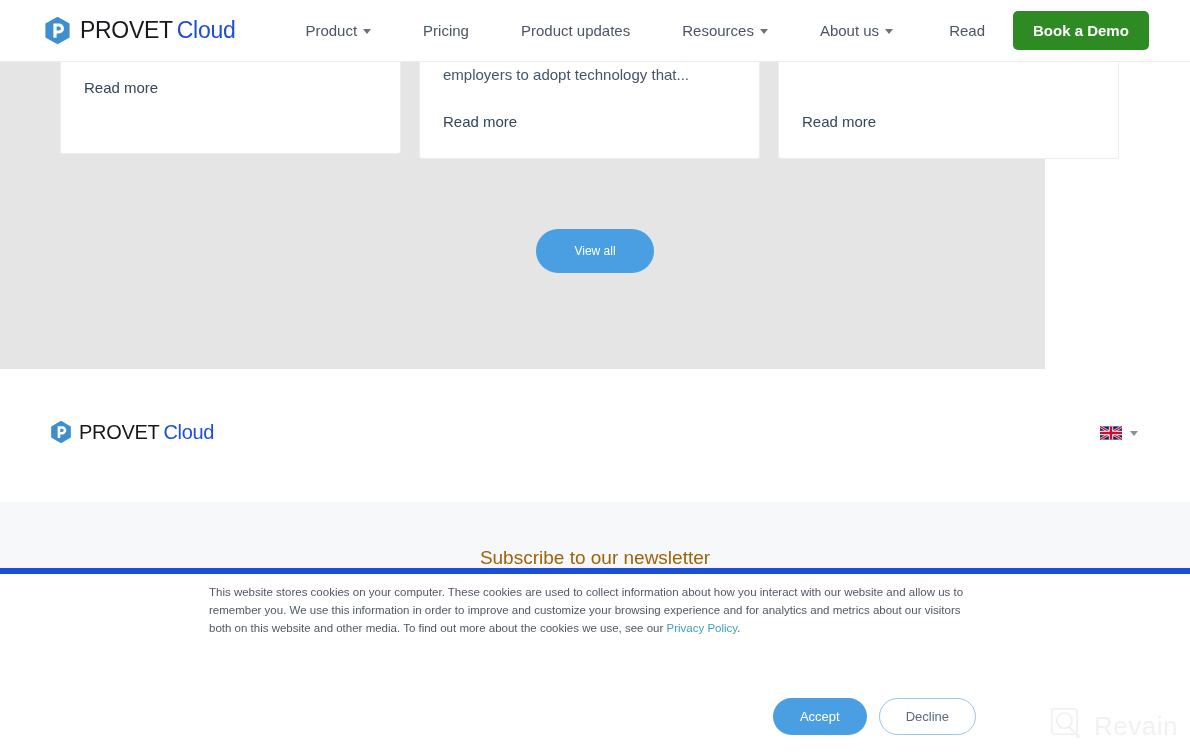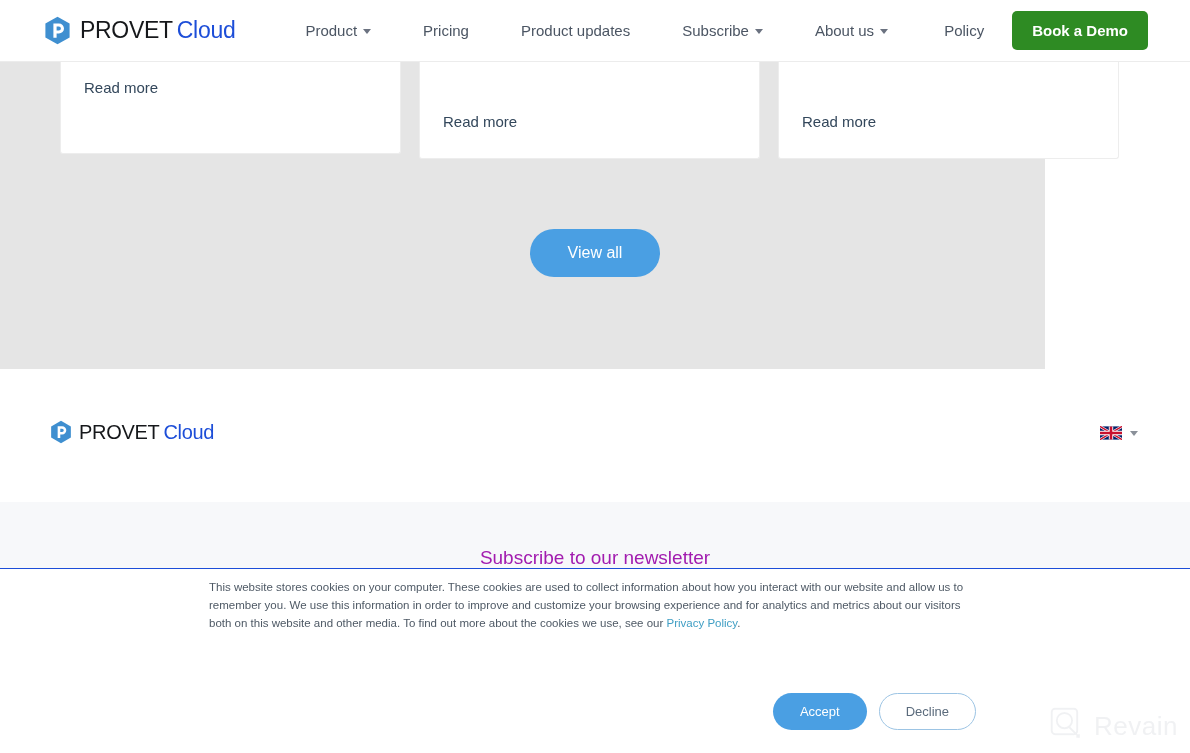--- a/index.html
+++ b/index.html
@@ -68,21 +68,21 @@
     position:absolute; left:23px;
     font-size:15px; color:#33475b; cursor:pointer;
   }
   .card-1 .card-readmore { top:21px; }
   .card-2 .card-readmore, .card-3 .card-readmore { top:55px; }
 
   .viewall-wrap { position:absolute; top:171px; left:0; width:1190px; text-align:center; }
   .viewall-btn {
     display:inline-block;
     background:#4a9fe3; color:#ffffff;
-    font-size:16px;
+    font-size:12px;
     padding:15px 38px; border-radius:30px;
     cursor:pointer; border:none;
     font-family:"Liberation Sans", sans-serif;
   }
 
   
   .footer-top {
     position:absolute; top:373px; left:0; width:1190px; height:129px;
     background:#ffffff;
   }
@@ -100,28 +100,28 @@
     border-right:4px solid transparent; border-top:5px solid #8a9099;
   }
 
   
   .newsletter {
     position:absolute; top:502px; left:0; width:1190px; height:251px;
     background:#f7f8fa;
   }
   .newsletter-title {
     position:absolute; top:45px; left:0; width:1190px;
-    text-align:center; font-size:19px; color:#a21caf;
+    text-align:center; font-size:19px; color:#a16207;
   }
 
   
   .cookie-banner {
     position:absolute; top:568px; left:0; width:1190px; height:185px;
     background:#ffffff;
-    border-top:1px solid #1d4ed8;
+    border-top:6px solid #1d4ed8;
     z-index:60;
   }
   .cookie-body { position:absolute; left:209px; top:10px; width:765px; }
   .cookie-p {
     font-size:11.5px; color:#4e5965; line-height:1.55;
     margin-bottom:13px;
   }
   .cookie-link { color:#3f9ec4; text-decoration:none; cursor:pointer; }
   .cookie-actions {
     position:absolute; right:214px; top:124px;
@@ -173,42 +173,43 @@
         <span>Product</span>
         <span class="caret"></span>
       </div>
       <div class="nav-item">
         <span>Pricing</span>
       </div>
       <div class="nav-item">
         <span>Product updates</span>
       </div>
       <div class="nav-item">
-        <span>Subscribe</span>
+        <span>Resources</span>
         <span class="caret"></span>
       </div>
       <div class="nav-item">
         <span>About us</span>
         <span class="caret"></span>
       </div>
     </div>
 
-    <div style="margin-left:30px;" class="login">Policy</div>
+    <div style="margin-left:30px;" class="login">Read</div>
     <button class="demo-btn">Book a Demo</button>
   </div>
 
   <div class="articles-section">
     <div class="cards">
 
       <div class="card card-1">
         <div class="card-excerpt"></div>
         <div class="card-readmore">Read more</div>
       </div>
 
       <div class="card card-2">
+        <div class="card-excerpt">employers to adopt technology that...</div>
         <div class="card-readmore">Read more</div>
       </div>
 
       <div class="card card-3">
         <div class="card-readmore">Read more</div>
       </div>
 
     </div>
 
     <div class="viewall-wrap">

